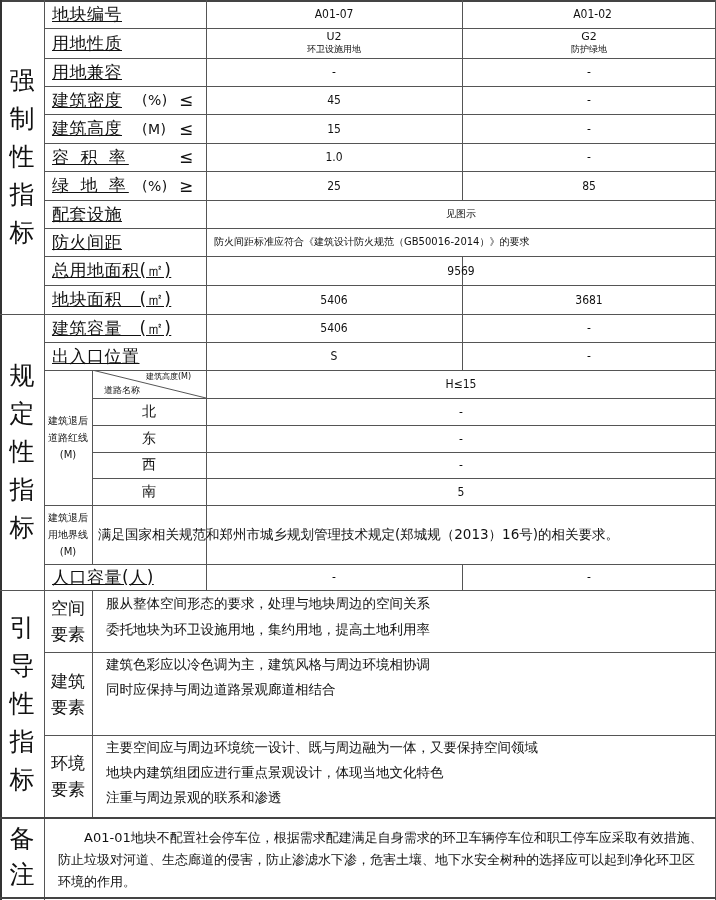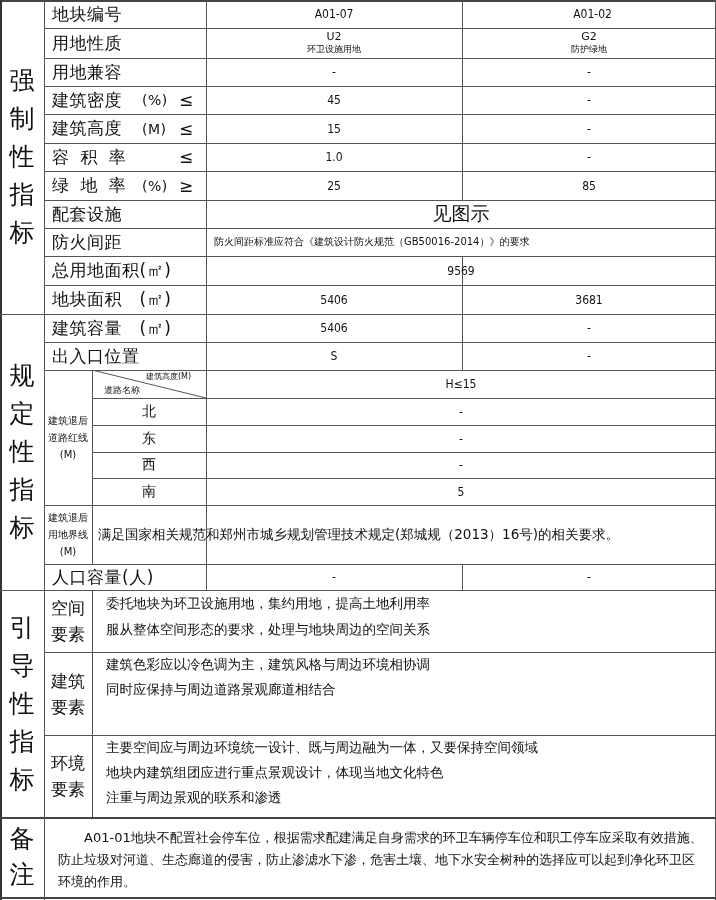--- a/index.html
+++ b/index.html
@@ -5,21 +5,21 @@
   html, body { margin: 0; padding: 0; background: #ffffff; }
   body { width: 716px; height: 900px; position: relative; overflow: hidden;
          font-family: "DejaVu Sans", sans-serif; color: #111; }
   .abs { position: absolute; box-sizing: border-box; }
   .hl { position: absolute; height: 0; border-top: 1px solid #555; }
   .hl.thick { border-top: 2px solid #444; }
   .vl { position: absolute; width: 0; border-left: 1px solid #555; }
   .vl.thick { border-left: 2px solid #333; }
   .cell { position: absolute; display: flex; align-items: center; box-sizing: border-box; }
   .center { justify-content: center; text-align: center; }
-  .lbl { font-size: 17px; padding-left: 8px; letter-spacing: 0.5px; }
+  .lbl { font-size: 17px; padding-left: 8px; letter-spacing: 0.5px; text-decoration: underline; }
   .val { font-size: 12px; font-family: "DejaVu Sans Condensed", "DejaVu Sans", sans-serif; }
   .sec { font-size: 25px; line-height: 38px; flex-direction: column; justify-content: center; text-align: center; }
   .two { flex-direction: column; line-height: 12px; }
   .two .a { font-size: 11px; }
   .two .b { font-size: 9px; }
   .small { font-size: 10px; line-height: 16px; flex-direction: column; }
   .txt { font-size: 13.5px; padding-left: 14px; flex-direction: column; align-items: flex-start; }
   .txt span { display: block; }
   .sub { font-size: 17px; line-height: 26px; flex-direction: column; }
   .note { font-size: 13px; line-height: 22px; padding: 0 12px 0 14px; display: block; }
@@ -125,21 +125,21 @@
 
 <div class="cell lbl" style="left:44px;top:171px;width:162px;height:29px;">
   <span style="letter-spacing:3px;">绿 地 率</span>
   <span style="position:absolute;left:98px;font-size:14px;">(%)</span>
   <span style="position:absolute;left:135px;">≥</span>
 </div>
 <div class="cell center val" style="left:206px;top:171px;width:256px;height:29px;">25</div>
 <div class="cell center val" style="left:462px;top:171px;width:254px;height:29px;">85</div>
 
 <div class="cell lbl" style="left:44px;top:200px;width:162px;height:28px;">配套设施</div>
-<div class="cell center" style="left:206px;top:200px;width:510px;height:28px;font-size:19px;">见图示</div>
+<div class="cell center" style="left:206px;top:200px;width:510px;height:28px;font-size:10px;">见图示</div>
 
 <div class="cell lbl" style="left:44px;top:228px;width:162px;height:28px;">防火间距</div>
 <div class="cell" style="left:214px;top:228px;width:500px;height:28px;font-size:10px;">防火间距标准应符合《建筑设计防火规范（GB50016-2014）》的要求</div>
 
 <div class="cell lbl" style="left:44px;top:256px;width:162px;height:29px;">总用地面积(㎡)</div>
 <div class="cell center val" style="left:206px;top:256px;width:510px;height:29px;">9569</div>
 
 <div class="cell lbl" style="left:44px;top:285px;width:162px;height:29px;">地块面积　(㎡)</div>
 <div class="cell center val" style="left:206px;top:285px;width:256px;height:29px;">5406</div>
 <div class="cell center val" style="left:462px;top:285px;width:254px;height:29px;">3681</div>
@@ -179,22 +179,22 @@
 
 <div class="cell lbl" style="left:44px;top:564px;width:162px;height:26px;">人口容量(人)</div>
 <div class="cell center val" style="left:206px;top:564px;width:256px;height:26px;">-</div>
 <div class="cell center val" style="left:462px;top:564px;width:254px;height:26px;">-</div>
 
 <div class="cell center sub" style="left:44px;top:590px;width:48px;height:62px;">
   <span>空间</span>
   <span>要素</span>
 </div>
 <div class="cell txt" style="left:92px;top:590px;width:624px;height:62px;line-height:26px;">
+  <span>服从整体空间形态的要求，处理与地块周边的空间关系</span>
   <span>委托地块为环卫设施用地，集约用地，提高土地利用率</span>
-  <span>服从整体空间形态的要求，处理与地块周边的空间关系</span>
 </div>
 
 <div class="cell center sub" style="left:44px;top:652px;width:48px;height:83px;">
   <span>建筑</span>
   <span>要素</span>
 </div>
 <div class="cell txt" style="left:92px;top:652px;width:624px;height:83px;line-height:25px;">
   <span>建筑色彩应以冷色调为主，建筑风格与周边环境相协调</span>
   <span>同时应保持与周边道路景观廊道相结合</span>
 </div>

